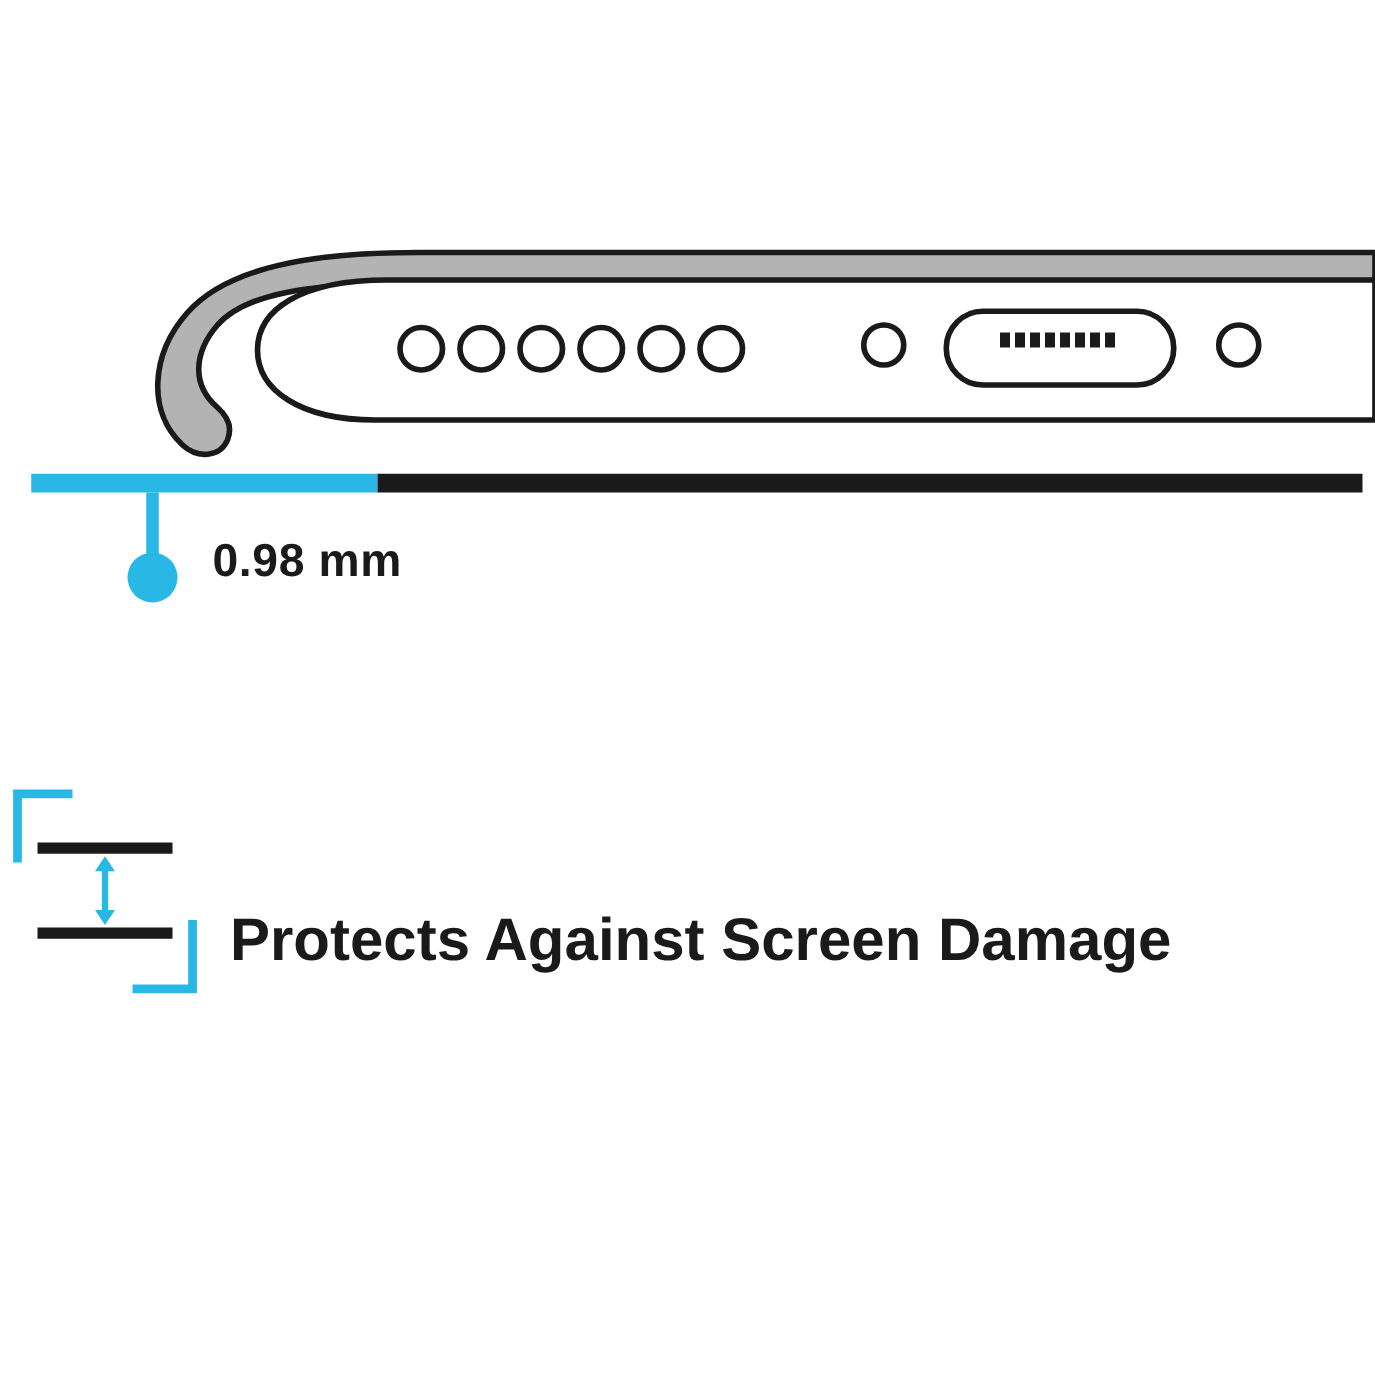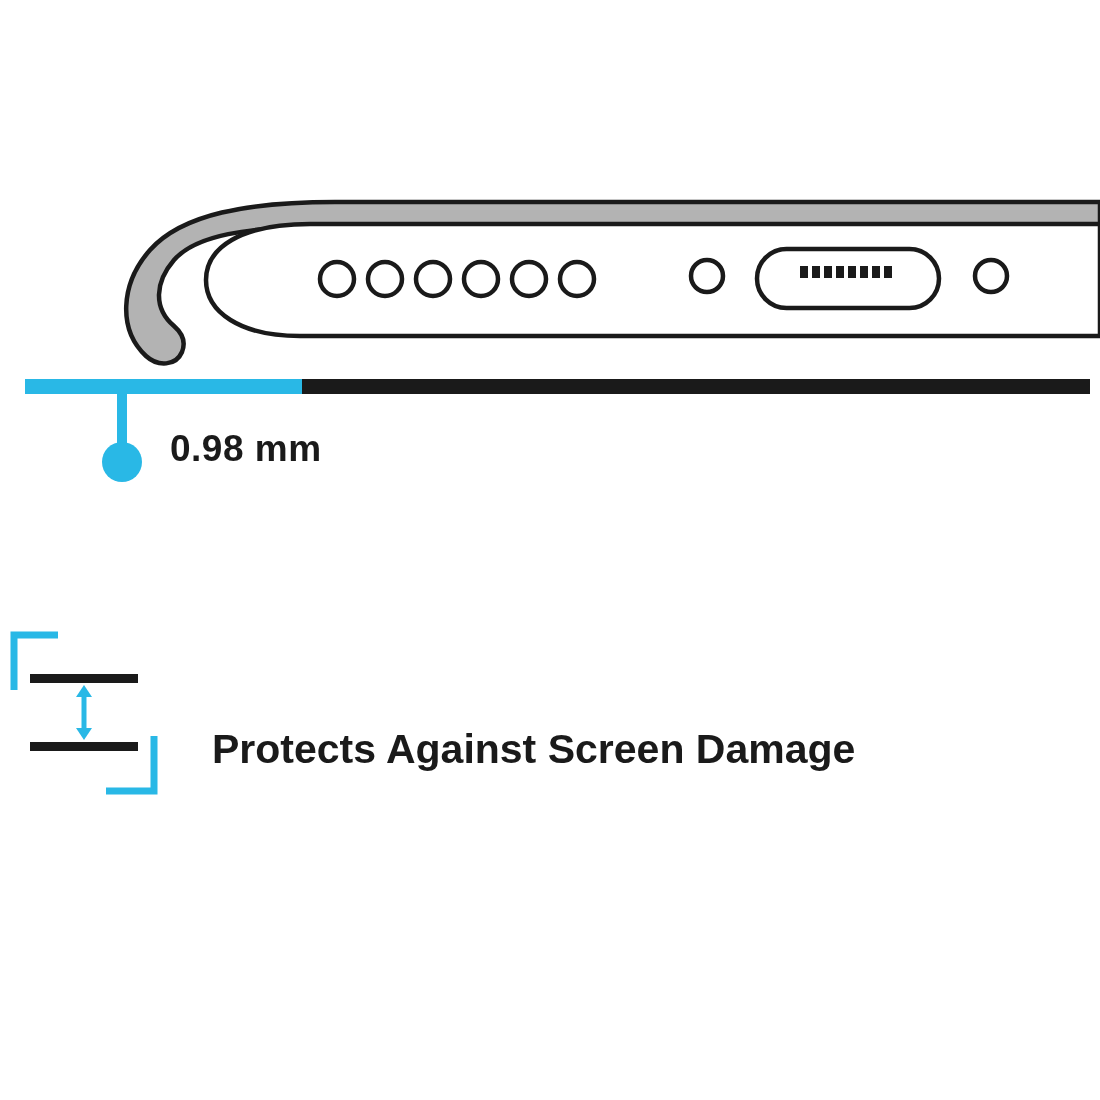--- a/index.html
+++ b/index.html
@@ -67,27 +67,26 @@
     letter-spacing: -1px;
     line-height: 1;
     color: var(--ink-black, #1a1a1a);
     white-space: nowrap;
   }
 
   .feature-subtitle {
     position: absolute;
     left: 184px;
     top: 729px;
-    font-size: 41px;
+    font-size: 48px;
     font-weight: 600;
     letter-spacing: 0px;
     line-height: 1;
     color: var(--ink-black, #1a1a1a);
     white-space: nowrap;
-    margin-left: 28px;
   }
 </style>
 </head>
 <body>
 
 <div class="canvas">
 
   <svg class="phone-diagram" viewBox="0 0 1100 490" xmlns="http://www.w3.org/2000/svg">
 
     <path class="fill-case stroke-ink" stroke-linejoin="round" d="M 1100 202

